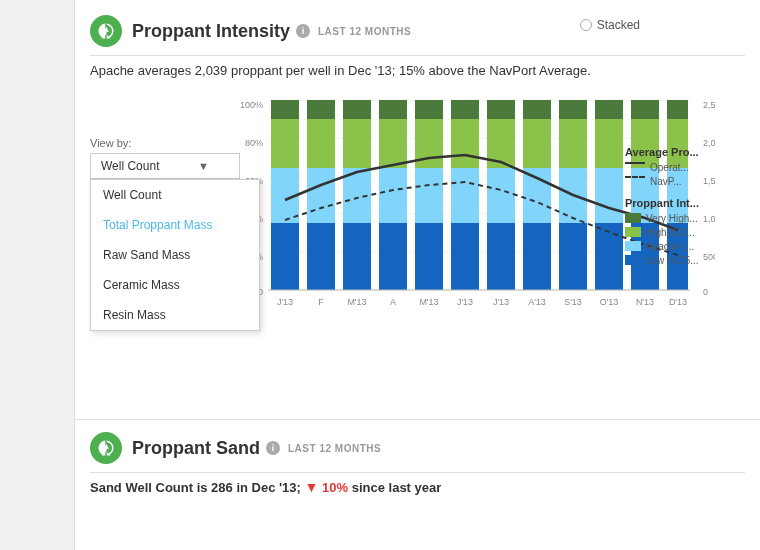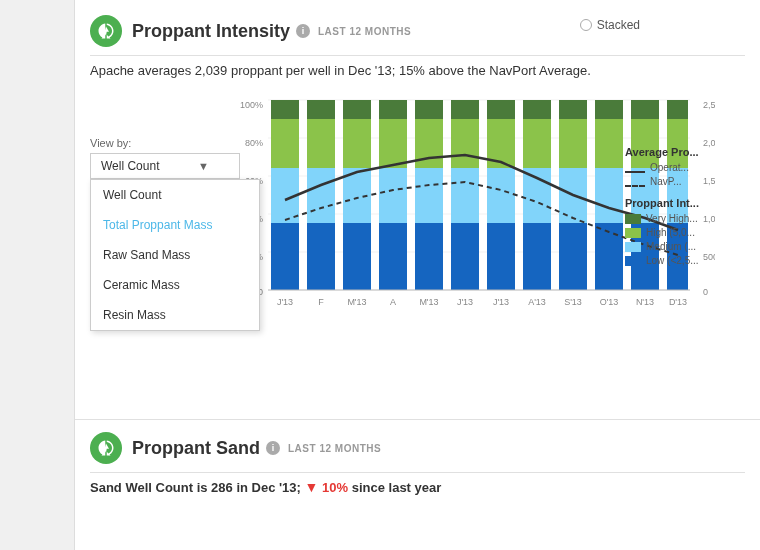--- a/index.html
+++ b/index.html
@@ -135,21 +135,21 @@
       color: #4db8e8;
     }
     .legend-section-title {
       font-weight: bold;
       font-size: 11px;
       color: #333;
       margin-bottom: 4px;
     }
     .legend-item {
       display: flex;
-      align-items: flex-end;
+      align-items: flex-start;
       margin-bottom: 3px;
     }
     .legend-color-box {
       width: 16px;
       height: 10px;
       margin-right: 5px;
       flex-shrink: 0;
     }
     .legend-dashed-line {
       width: 20px;
@@ -362,21 +362,21 @@
           <div class="legend-item">
             <div class="legend-color-box" style="background:#4a7b3a;"></div>
             <span class="legend-label">Very High...</span>
           </div>
           <div class="legend-item">
             <div class="legend-color-box" style="background:#8bc34a;"></div>
             <span class="legend-label">High (5,0...</span>
           </div>
           <div class="legend-item">
             <div class="legend-color-box" style="background:#81d4fa;"></div>
-            <span class="legend-label">Medium (...</span>
+            <span class="legend-label">Apache (...</span>
           </div>
           <div class="legend-item">
             <div class="legend-color-box" style="background:#1565c0;"></div>
             <span class="legend-label">Low (&lt;2,5...</span>
           </div>
         </div>
 
       </div>
     </div>
 

